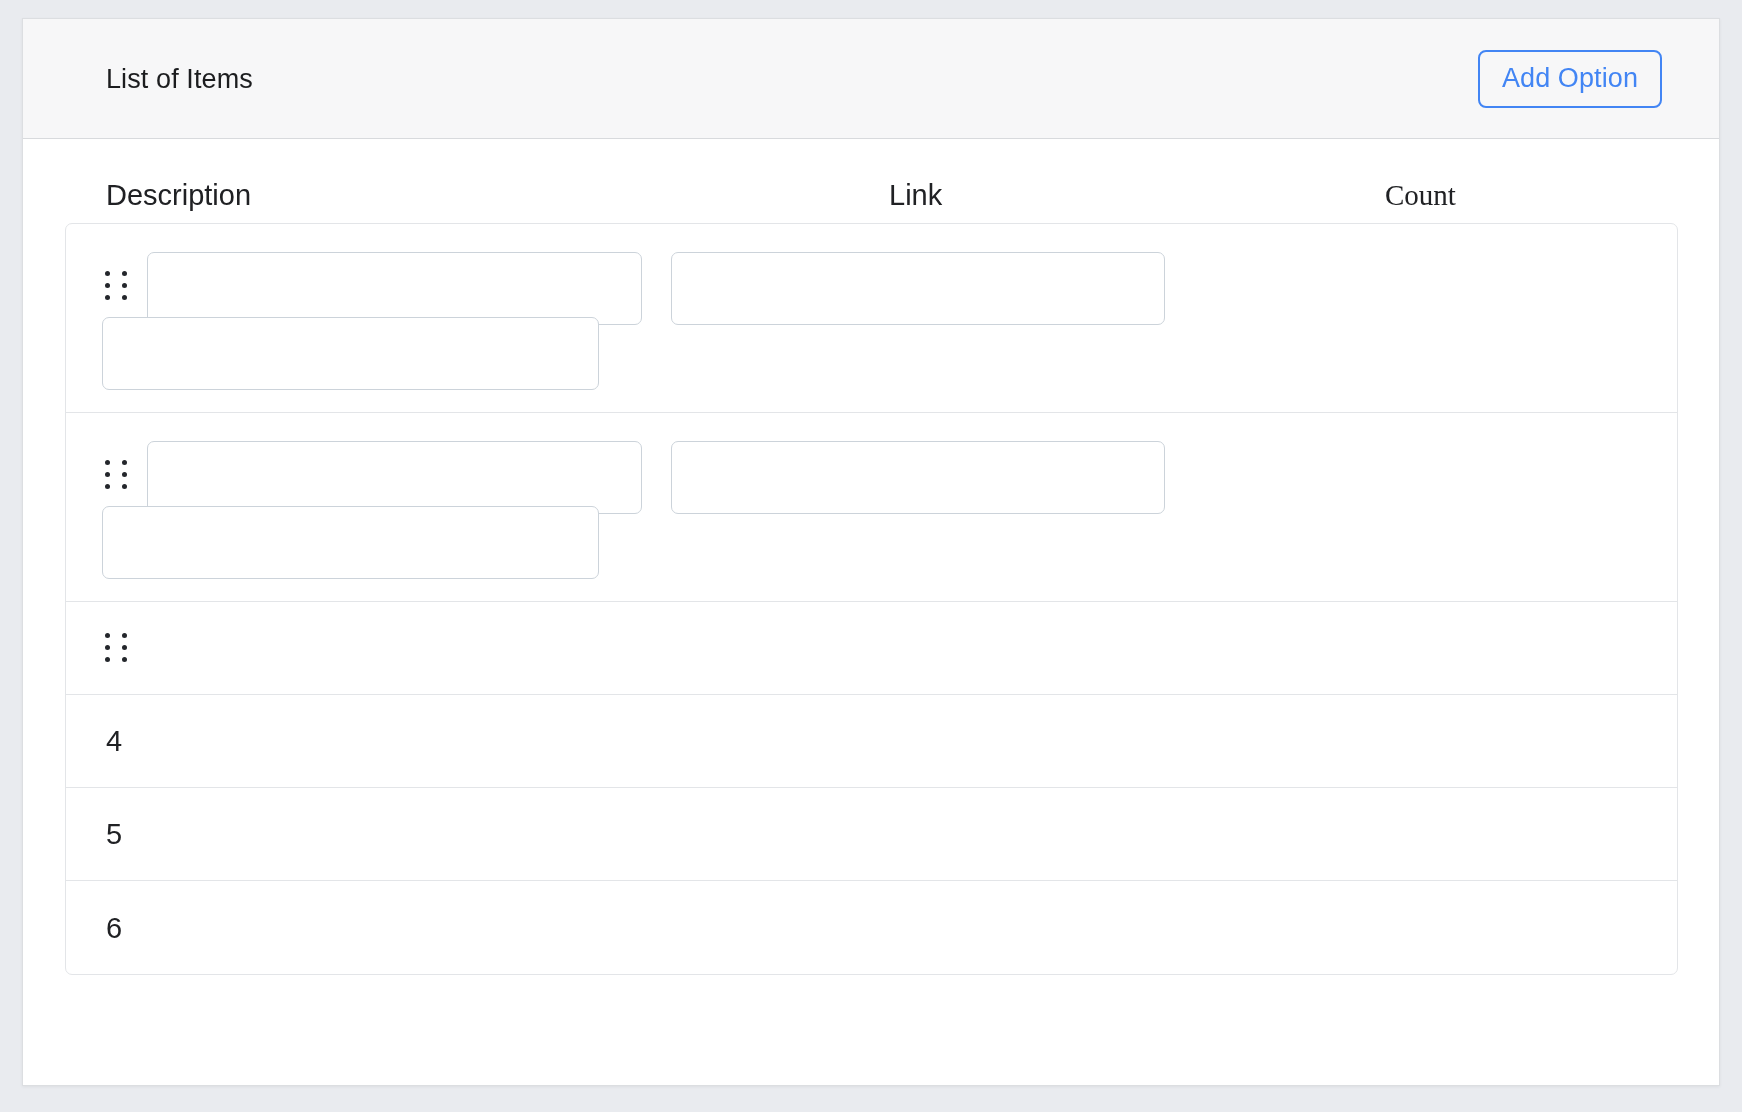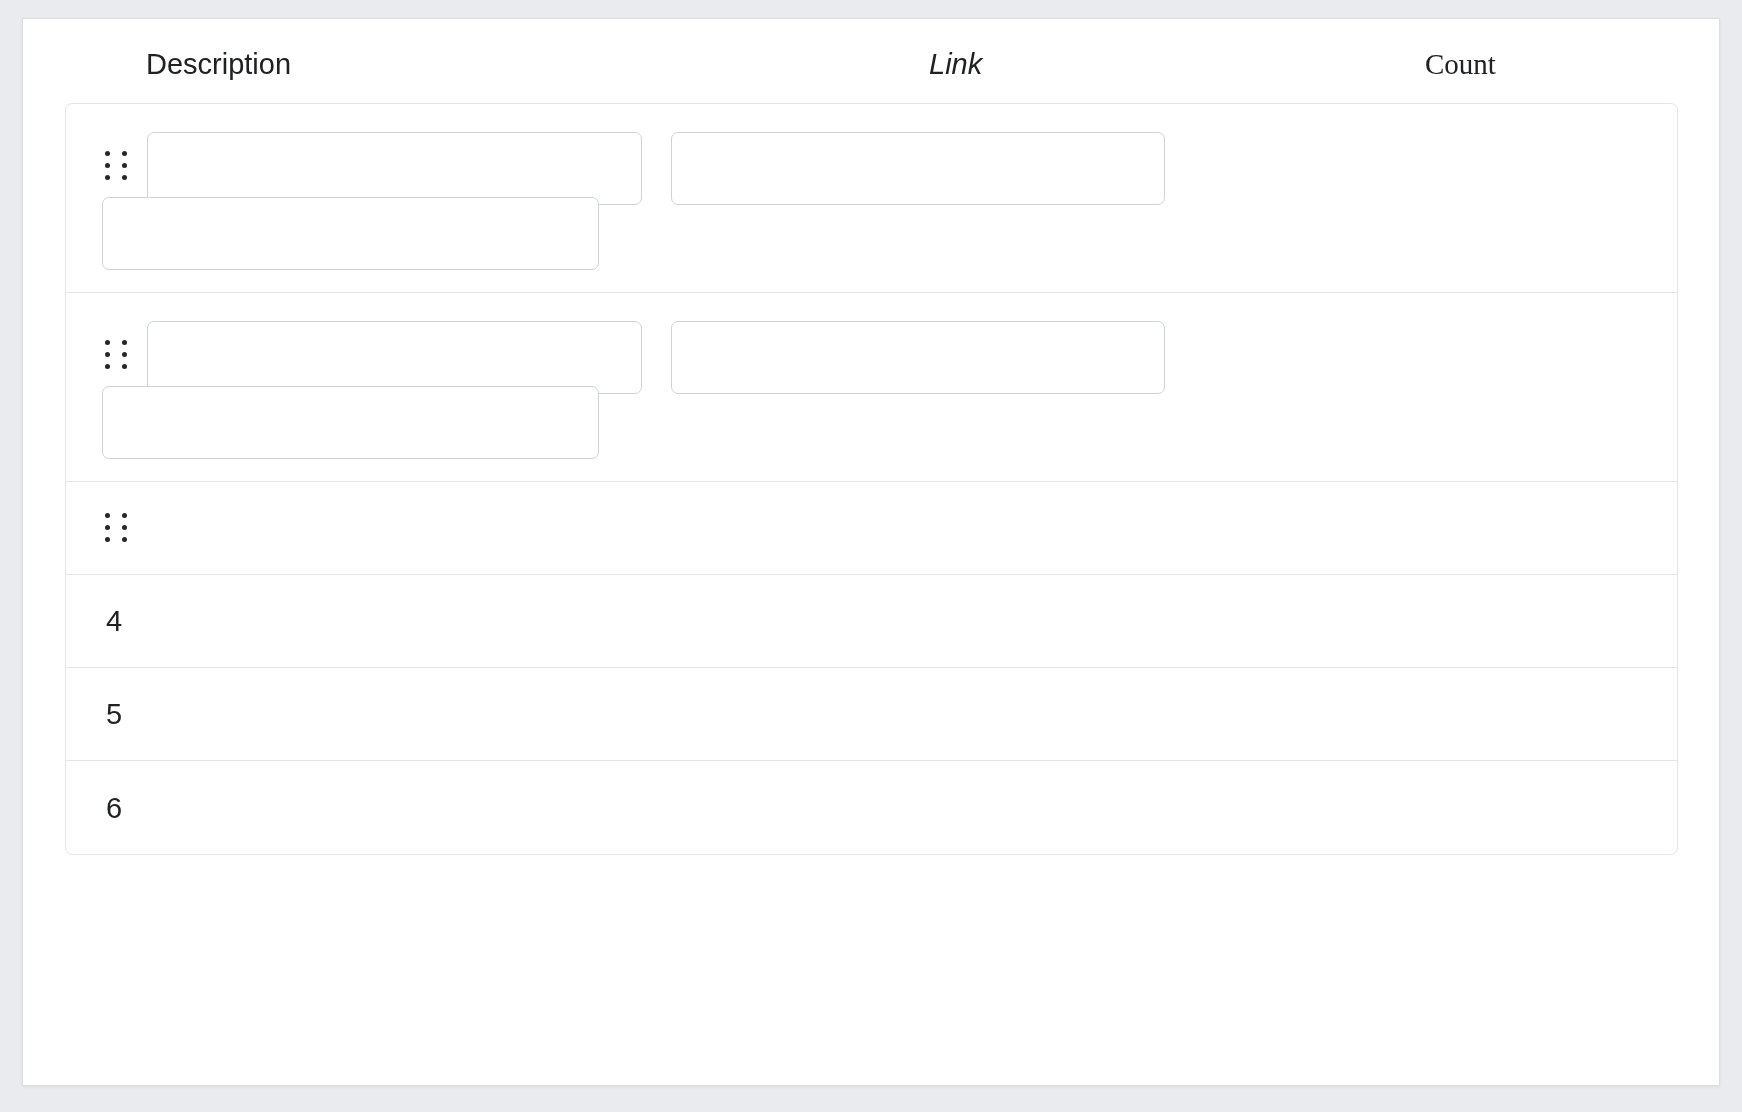--- a/index.html
+++ b/index.html
@@ -73,28 +73,27 @@
     position: relative;
     padding: 0;
   }
 
   .column-headers {
     position: relative;
     height: 84px;
   }
   .col-head {
     position: absolute;
-    top: 29px;
+    top: 40px;
     font-size: 29px;
     color: #202124;
     white-space: nowrap;
-    margin-left: 40px;
   }
   .col-head.c-desc { left: 83px; }
-  .col-head.c-link { left: 866px; font-style: italic; }
+  .col-head.c-link { left: 866px; }
   .col-head.c-count { left: 1362px; font-family: Liberation Serif, serif; }
 
   
   .table {
     position: relative;
     margin: 0 41px 0 42px;
     border: 1px solid #e3e5e8;
     border-radius: 7px;
     background: #ffffff;
     overflow: hidden;
@@ -174,20 +173,25 @@
     transform: translateY(-50%);
     font-size: 29px;
     color: #202124;
   }
 </style>
 </head>
 <body>
 
 <div class="page">
 
+  <div class="card-header">
+    <div class="card-title">List of Items</div>
+
+    <div class="add-option-btn">Add Option</div>
+  </div>
 
   <div class="card-body">
 
     <div class="column-headers">
       <div class="col-head c-desc">Description</div>
       <div class="col-head c-link">Link</div>
       <div class="col-head c-count">Count</div>
     </div>
 
     <div class="table">

